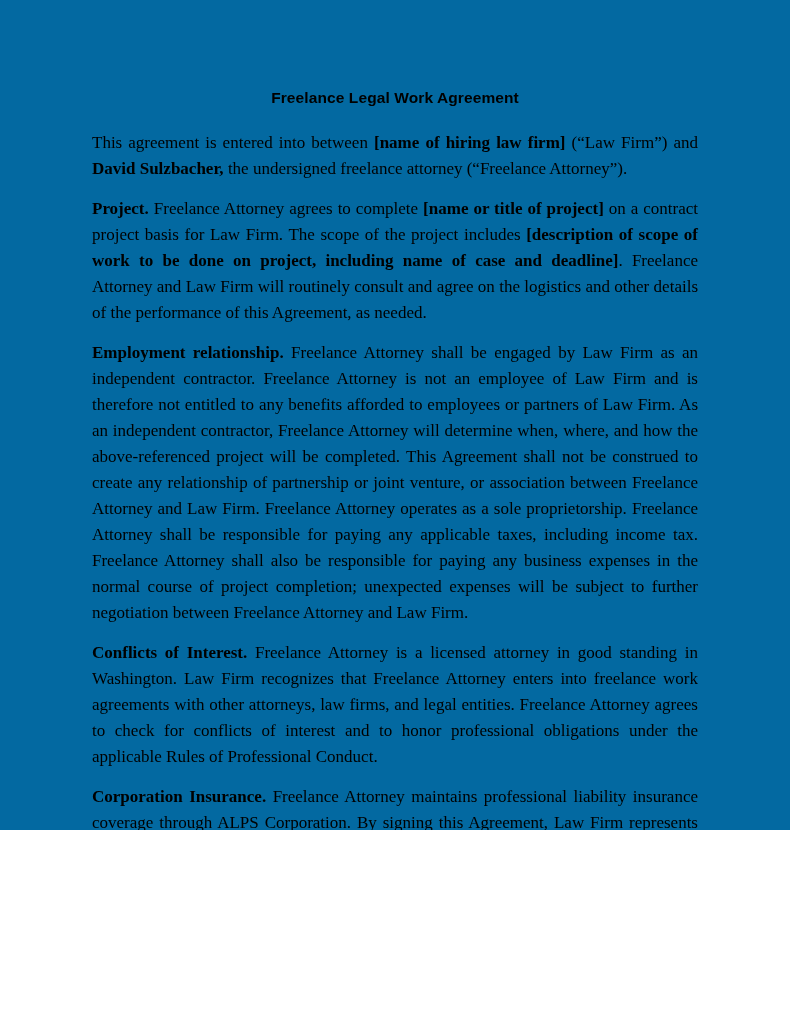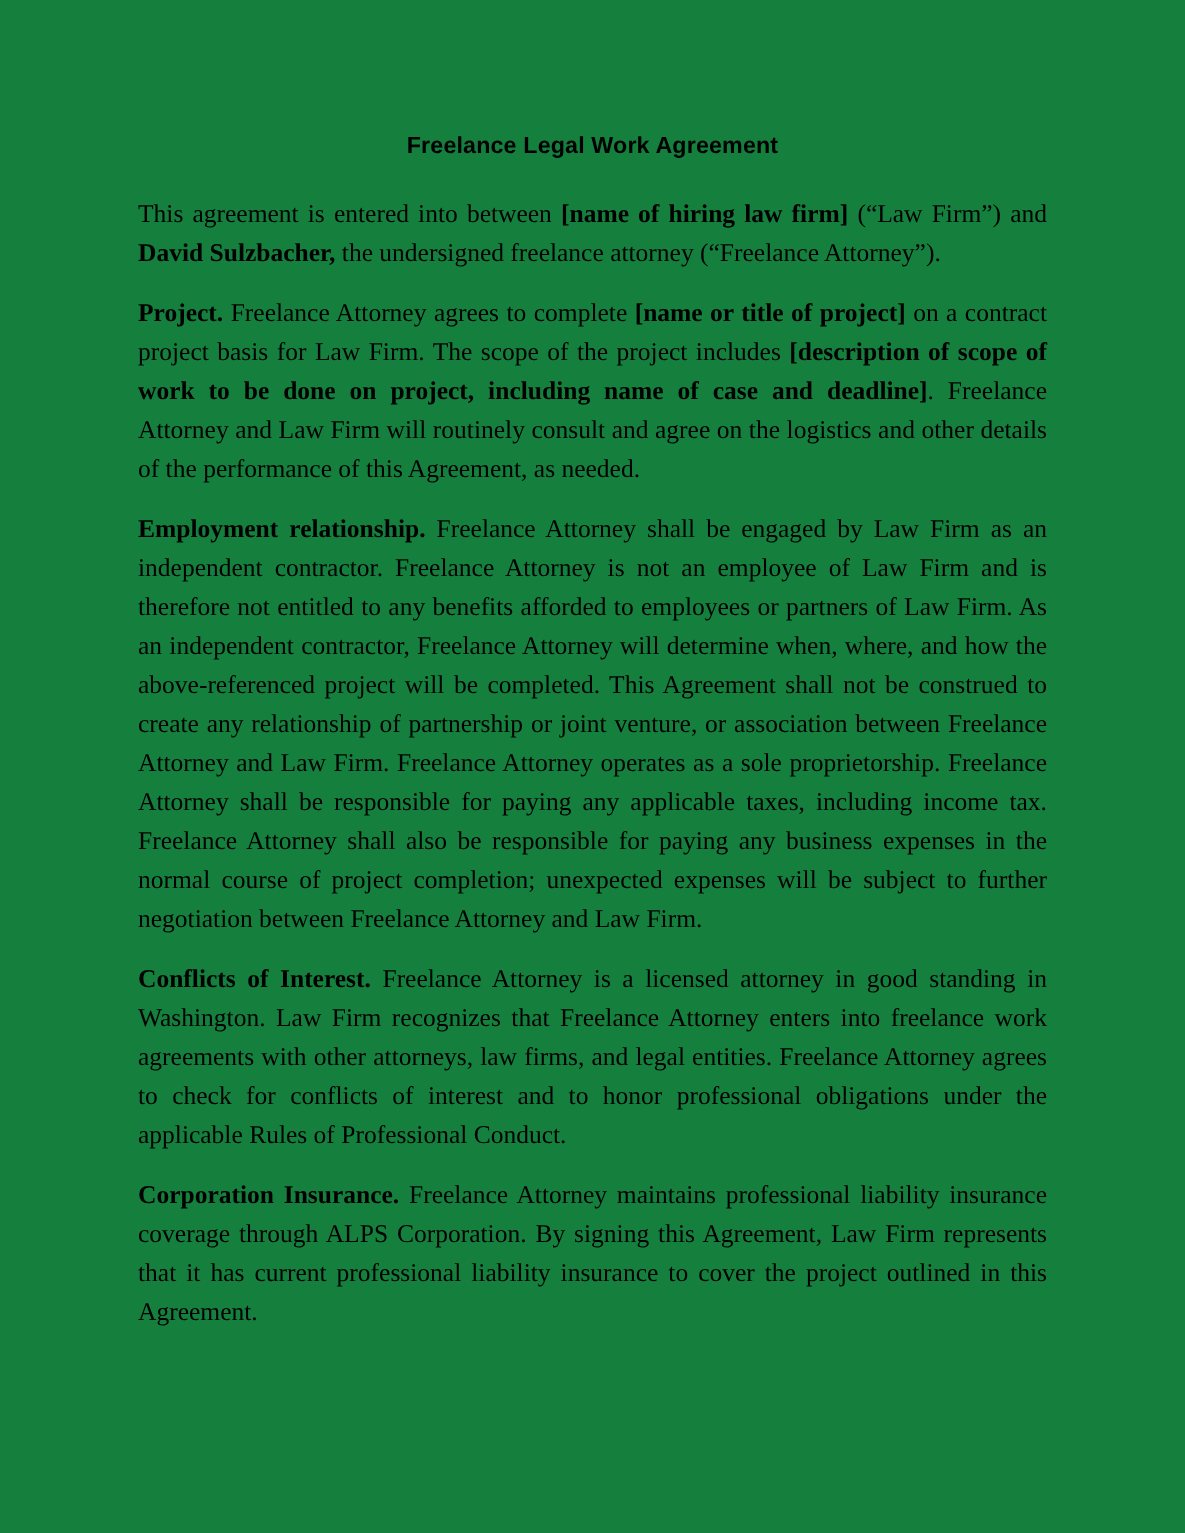--- a/index.html
+++ b/index.html
@@ -3,22 +3,22 @@
 <meta charset="utf-8">
 <style>
   html, body {
     margin: 0;
     padding: 0;
     background: #ffffff;
   }
   .page {
     position: relative;
     width: 790px;
-    height: 1022px;
-    background: #15803d;
+    height: 830px;
+    background: #0369a1;
     margin: 0 auto;
     overflow: hidden;
     box-sizing: border-box;
   }
   .content {
     position: absolute;
     left: 92px;
     top: 88px;
     width: 606px;
   }

